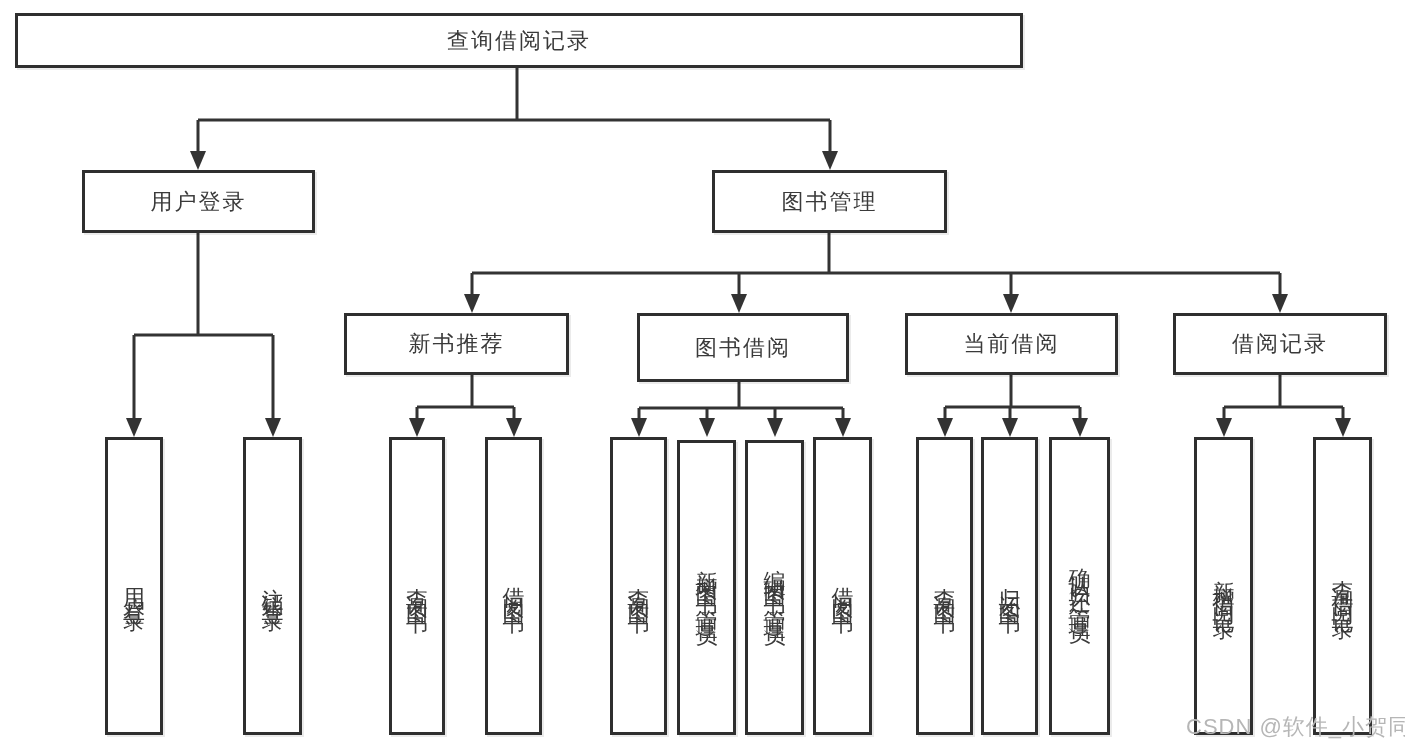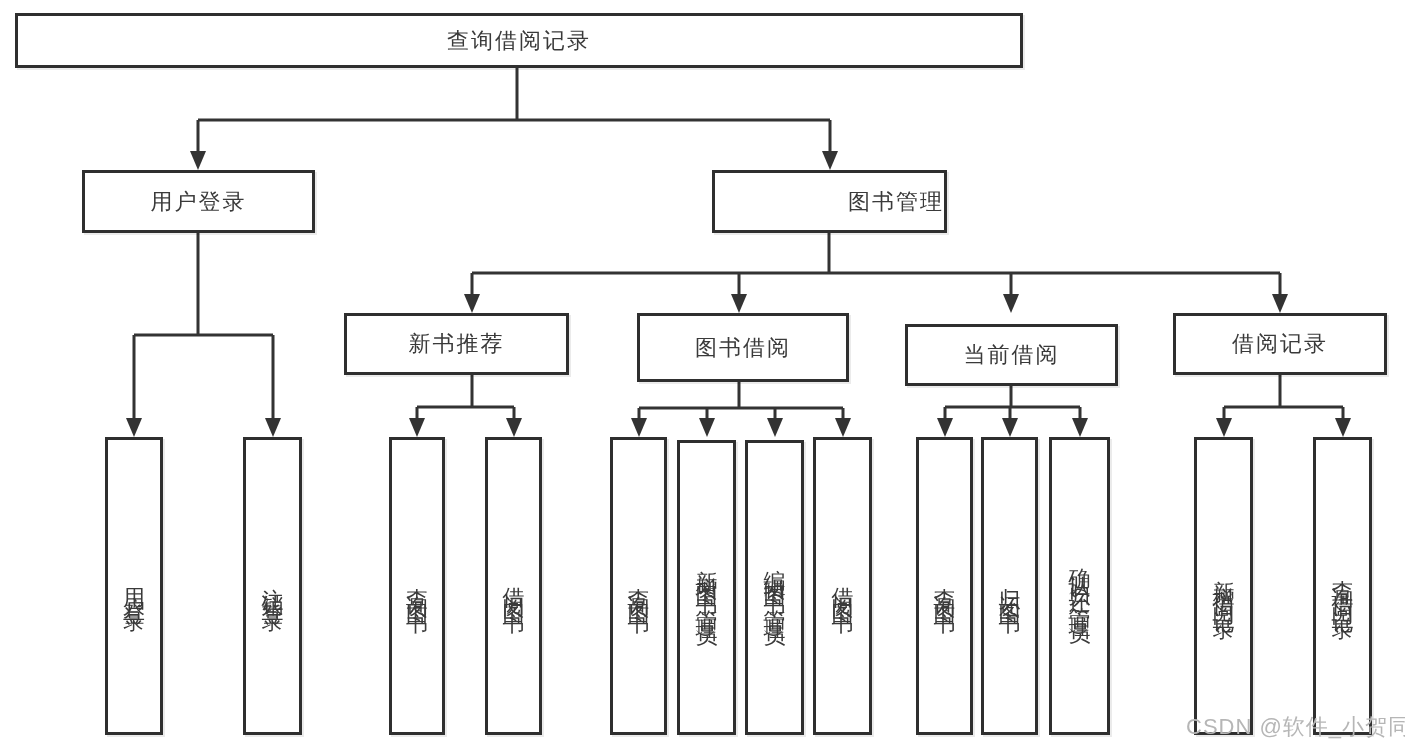--- a/index.html
+++ b/index.html
@@ -91,31 +91,31 @@
       </g>
   </svg>
 
   <div class="node hnode" style="left:15px; top:13px; width:1008px; height:55px;">
     <span>查询借阅记录</span>
   </div>
 
   <div class="node hnode" style="left:82px; top:170px; width:233px; height:63px;">
     <span>用户登录</span>
   </div>
-  <div class="node hnode" style="left:712px; top:170px; width:235px; height:63px;justify-content:flex-end;">
+  <div class="node hnode" style="left:712px; top:170px; width:235px; height:63px;">
     <span>图书管理</span>
   </div>
 
   <div class="node hnode" style="left:344px; top:313px; width:225px; height:62px;">
     <span>新书推荐</span>
   </div>
   <div class="node hnode" style="left:637px; top:313px; width:212px; height:69px;">
     <span>图书借阅</span>
   </div>
-  <div class="node hnode" style="left:905px; top:324px; width:213px; height:62px;">
+  <div class="node hnode" style="left:905px; top:313px; width:213px; height:62px;">
     <span>当前借阅</span>
   </div>
   <div class="node hnode" style="left:1173px; top:313px; width:214px; height:62px;">
     <span>借阅记录</span>
   </div>
 
   <div class="node vnode" style="left:105px; top:437px; width:58px; height:298px;">
     <span>用户登录</span>
   </div>
   <div class="node vnode" style="left:243px; top:437px; width:59px; height:298px;">

